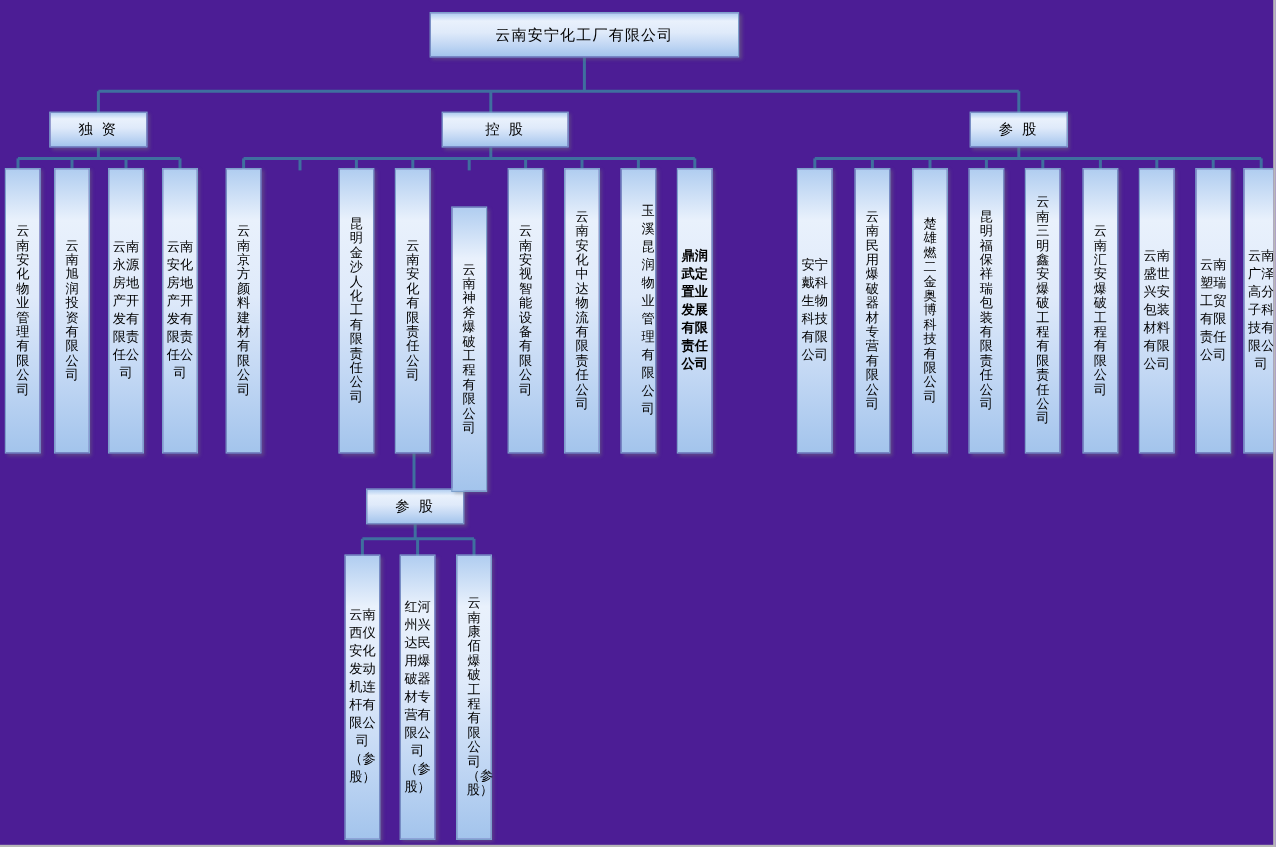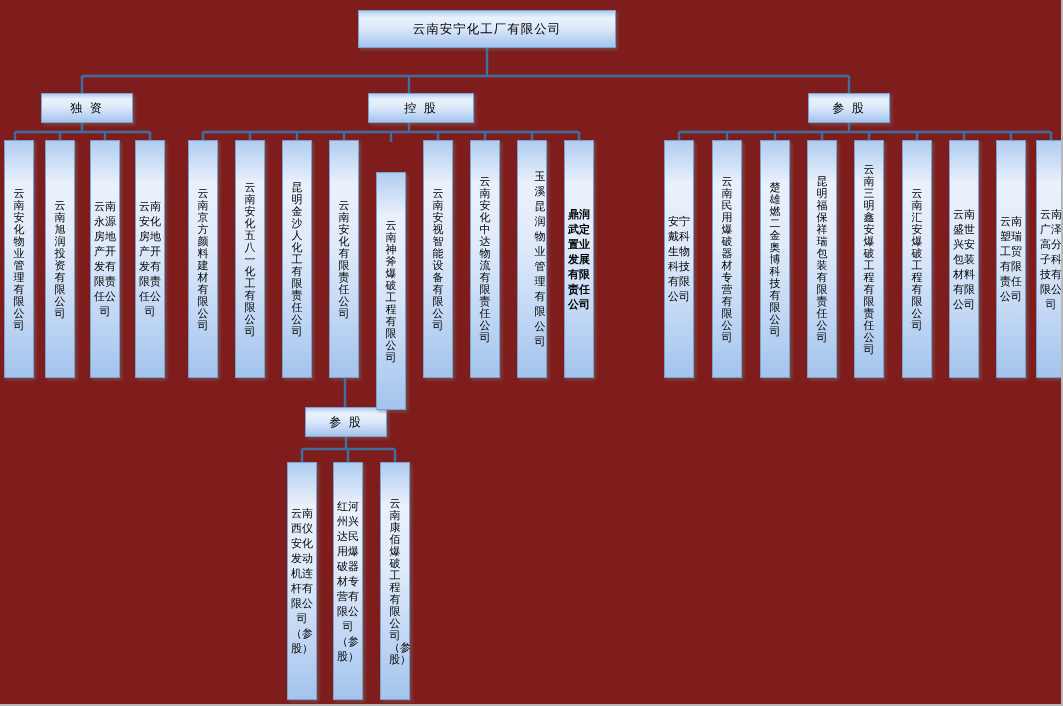--- a/index.html
+++ b/index.html
@@ -1,17 +1,17 @@
 <!DOCTYPE html>
 <html><head>
 <meta charset="utf-8">
 <style>
   html,body{margin:0;padding:0;background:#fff;}
   #frame{
-    position:relative;width:1063px;height:706px;background:#7f1d1d;
+    position:relative;width:1063px;height:706px;background:#4c1d95;
     overflow:hidden;font-family:"Liberation Sans","DejaVu Sans",sans-serif;
     border-right:2px solid #b8b8b8;border-bottom:2px solid #b8b8b8;box-sizing:border-box;
   }
   #connectors{position:absolute;left:0;top:0;width:1063px;height:706px;}
   .node{
     position:absolute;box-sizing:border-box;
     border:1px solid #7da0cc;
     background:linear-gradient(180deg,#b0cdf0 0%,#e9f1fc 18%,#dfeafa 45%,#c3d8f4 72%,#a3c4ec 100%);
     box-shadow:2px 2px 3px rgba(120,120,120,0.45);
     display:flex;align-items:center;justify-content:center;
@@ -67,21 +67,21 @@
       <line x1="302" y1="449" x2="395" y2="449" stroke="#3f6f9f" stroke-width="2.5"></line>
       <line x1="302" y1="449" x2="302" y2="464" stroke="#3f6f9f" stroke-width="2.5"></line>
       <line x1="348" y1="449" x2="348" y2="464" stroke="#3f6f9f" stroke-width="2.5"></line>
       <line x1="395" y1="449" x2="395" y2="464" stroke="#3f6f9f" stroke-width="2.5"></line>
     </svg>
 
   <div class="node rootbox" style="left:358px;top:10px;width:258px;height:38px;">
     <span>云南安宁化工厂有限公司</span>
   </div>
 
-  <div class="node labelbox" style="left:41px;top:93px;width:92px;height:30px;">
+  <div class="node labelbox" style="left:41px;top:93px;width:82px;height:30px;">
     <span>独 资</span>
   </div>
 
   <div class="node labelbox" style="left:368px;top:93px;width:106px;height:30px;">
     <span>控 股</span>
   </div>
 
   <div class="node labelbox" style="left:808px;top:93px;width:82px;height:30px;">
     <span>参 股</span>
   </div>
@@ -96,23 +96,20 @@
       <div class="vtext cols-1">云南旭润投资有限公司</div>
     </div>
     <div class="node companybox" style="left: 90px; top: 140px; justify-content: center;">
       <div class="vtext cols-2">云南永源房地产开发有限责任公司</div>
     </div>
     <div class="node companybox" style="left: 135px; top: 140px;">
       <div class="vtext cols-2">云南安化房地产开发有限责任公司</div>
     </div>
     <div class="node companybox" style="left: 188px; top: 140px;">
       <div class="vtext cols-1">云南京方颜料建材有限公司</div>
-    </div>
-    <div class="node companybox" style="left: 235px; top: 140px;">
-      <div class="vtext cols-1">云南安化五八一化工有限公司</div>
     </div>
     <div class="node companybox" style="left: 282px; top: 140px;">
       <div class="vtext cols-1">昆明金沙人化工有限责任公司</div>
     </div>
     <div class="node companybox" style="left: 329px; top: 140px;">
       <div class="vtext cols-1">云南安化有限责任公司</div>
     </div>
     <div class="node companybox" style="left: 376px; top: 140px; margin-top: 32px;">
       <div class="vtext cols-1">云南神斧爆破工程有限公司</div>
     </div>

